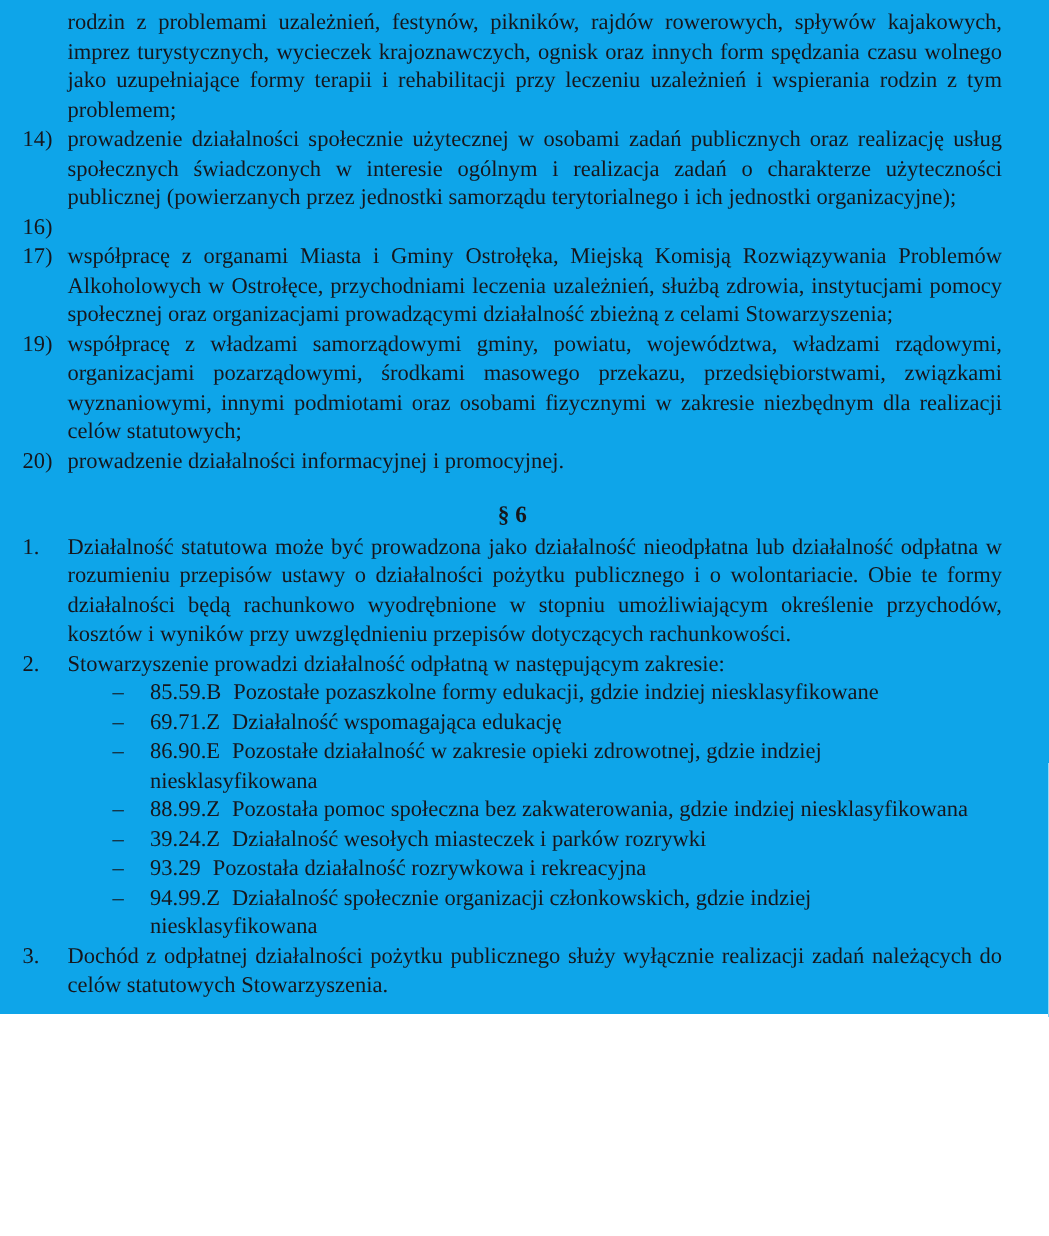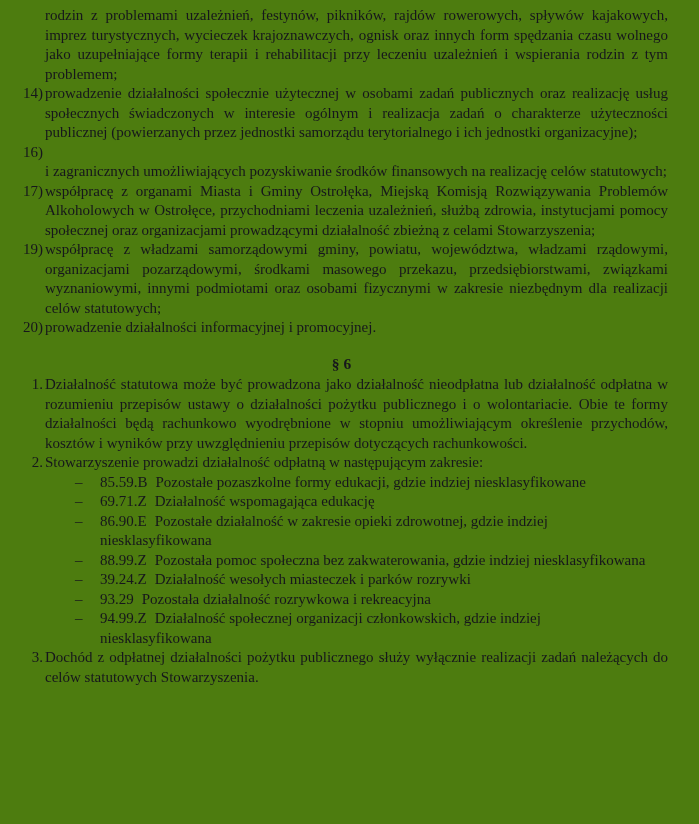--- a/index.html
+++ b/index.html
@@ -1,31 +1,31 @@
 <!DOCTYPE html>
 <html lang="pl"><head>
 <meta charset="utf-8">
 <style>
   html, body { margin: 0; padding: 0; background: #ffffff; }
   .page {
     width: 699px;
-    height: 824px;
+    height: 676px;
     box-sizing: border-box;
     padding: 6px 31px 0 15px;
-    background: #4d7c0f;
+    background: #0ea5e9;
     color: #16161c;
     font-family: "Liberation Serif", serif;
     font-size: 15px;
     line-height: 19.5px;
     overflow: hidden;
   }
   .para { margin: 0; text-align: justify; }
   .cont { margin-left: 30px; }
   .li { position: relative; padding-left: 30px; text-align: justify; margin: 0; }
-  .li > .num { position: absolute; left: 0; top: 0; width: 28px; text-align: right; font-family: Liberation Serif, serif; }
+  .li > .num { position: absolute; left: 0; top: 0; width: 28px; text-align: left; font-family: Liberation Serif, serif; }
   .sec-heading {
     text-align: center;
     font-weight: bold;
     font-size: 15.5px;
     margin: 16px 0 2px 0;
   }
   .sublist { text-align: left; }
   .sub { position: relative; padding-left: 55px; text-align: left; margin: 0; }
   .sub > .dash { position: absolute; left: 30px; top: 0; }
   .code { margin-right: 8px; }
@@ -39,21 +39,20 @@
 
   <div class="li">
     <span class="num">14)</span>
     <span>prowadzenie działalności społecznie użytecznej w osobami zadań publicznych oraz realizację usług społecznych świadczonych w interesie ogólnym i realizacja zadań o charakterze użyteczności publicznej (powierzanych przez jednostki samorządu terytorialnego i ich jednostki organizacyjne);</span>
   </div>
 
 
   <div class="li">
     <span class="num">16)</span>
     <br>
-    <span>i zagranicznych umożliwiających pozyskiwanie środków finansowych na realizację celów statutowych;</span>
   </div>
 
   <div class="li">
     <span class="num">17)</span>
     <span>współpracę z organami Miasta i Gminy Ostrołęka, Miejską Komisją Rozwiązywania Problemów Alkoholowych w Ostrołęce, przychodniami leczenia uzależnień, służbą zdrowia, instytucjami pomocy społecznej oraz organizacjami prowadzącymi działalność zbieżną z celami Stowarzyszenia;</span>
   </div>
 
 
   <div class="li">
     <span class="num">19)</span>
@@ -104,21 +103,21 @@
         <span class="code">39.24.Z</span><span>Działalność wesołych miasteczek i parków rozrywki</span>
       </div>
 
       <div class="sub">
         <span class="dash">–</span>
         <span class="code">93.29</span><span>Pozostała działalność rozrywkowa i rekreacyjna</span>
       </div>
 
       <div class="sub">
         <span class="dash">–</span>
-        <span class="code">94.99.Z</span><span>Działalność społecznej organizacji członkowskich, gdzie indziej</span><br>
+        <span class="code">94.99.Z</span><span>Działalność społecznie organizacji członkowskich, gdzie indziej</span><br>
         <span>niesklasyfikowana</span>
       </div>
 
     </div>
   </div>
 
   <div class="li">
     <span class="num">3.</span>
     <span>Dochód z odpłatnej działalności pożytku publicznego służy wyłącznie realizacji zadań należących do celów statutowych Stowarzyszenia.</span>
   </div>

